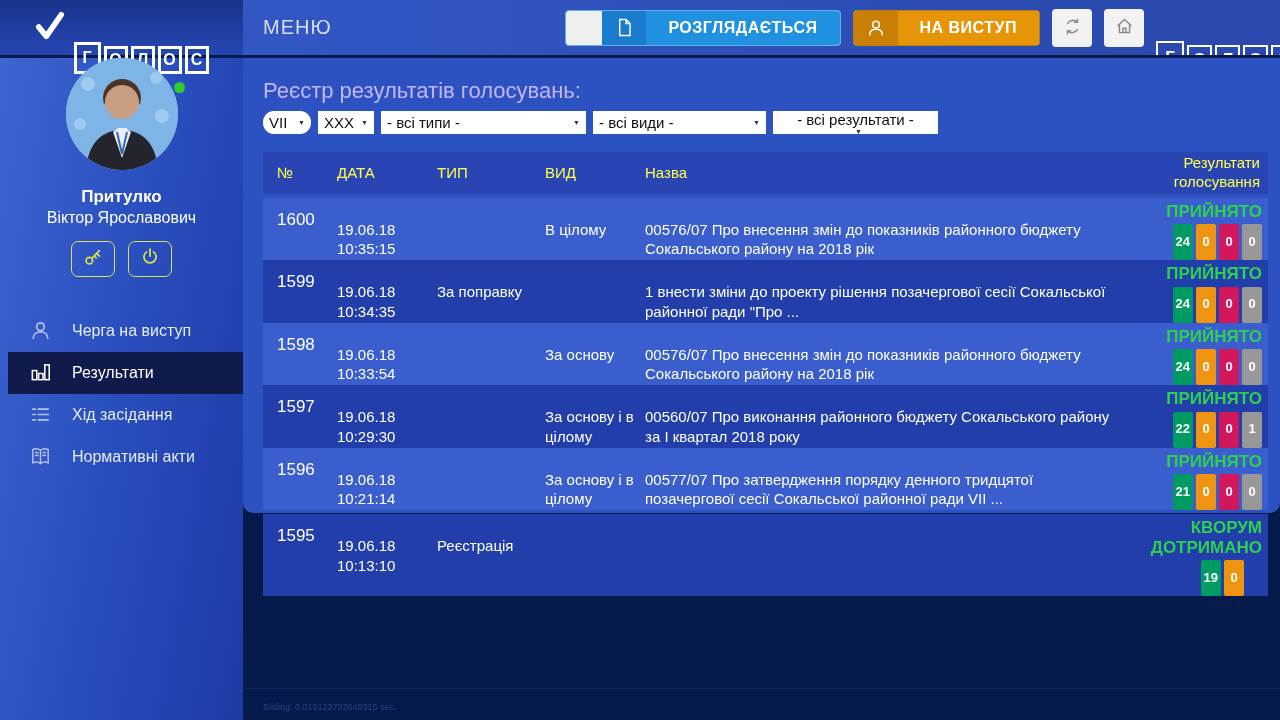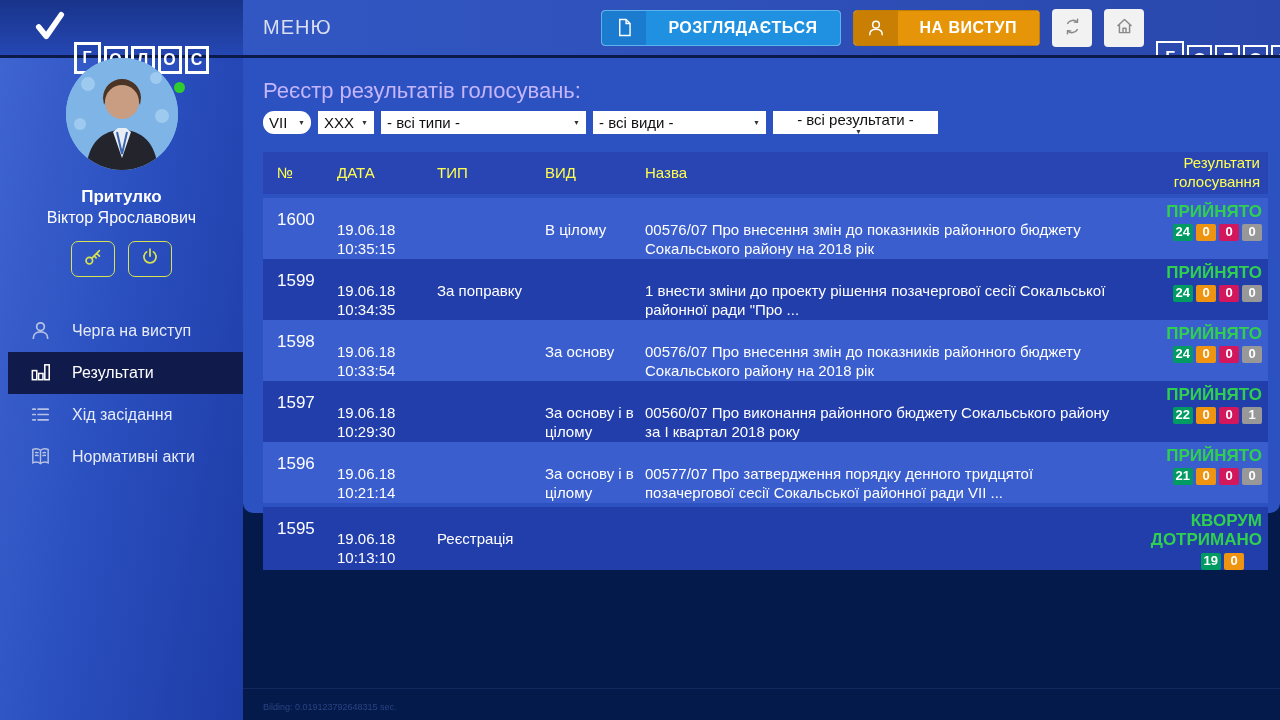--- a/index.html
+++ b/index.html
@@ -39,21 +39,21 @@
   
   .main { flex:1; display:flex; flex-direction:column; background:#041a4b; min-width:0; }
   .topbar { height:58px; flex:0 0 58px; background:linear-gradient(to right,#3257c3,#2a48ad);
     border-bottom:3px solid #0b1a4a; display:flex; align-items:center; padding-left:20px; overflow:hidden; }
   .menu-title { color:#d8dff0; font-size:20px; letter-spacing:1px; }
   .topbar-actions { margin-left:auto; display:flex; align-items:center; gap:12px; }
   .bar-btn { height:36px; display:flex; align-items:stretch; border-radius:4px; overflow:hidden; cursor:pointer;
     font-weight:bold; font-size:16px; color:#fff; letter-spacing:.5px; padding:0; }
   .bar-btn .btn-ic { width:44px; display:flex; align-items:center; justify-content:center; }
   .bar-btn .btn-label { display:flex; align-items:center; padding:0 22px; }
-  .btn-blue { border:1px solid #5db3ec; }
+  .btn-blue { border:1px solid #5db3ec;padding-left:36px; }
   .btn-blue .btn-ic { background:#1b7ccf; }
   .btn-blue .btn-label { background:#2090e0; }
   .btn-orange { border:1px solid #c07d05; }
   .btn-orange .btn-ic { background:#c87f04; }
   .btn-orange .btn-label { background:#e79508; }
   .sq-btn { width:40px; height:38px; background:#f2f2f2; border:none; border-radius:4px;
     display:flex; align-items:center; justify-content:center; cursor:pointer; }
   .logo-outline { display:flex; align-items:center; gap:8px; margin-right:-16px; cursor:pointer; }
   .logo-outline .logo-letter { border-width:2px; width:25px; height:30px; font-size:17px; }
   .logo-outline .logo-letter.first { width:28px; height:34px; }
@@ -80,21 +80,21 @@
   .trow.light { background:#3a5ecd; }
   .trow.dark { background:#223eab; }
   .trow.tall { min-height:58px; margin-top:4px; }
   .trow .c { color:#fff; font-size:15px; padding-top:22px; line-height:1.3; }
   .c.num { padding-left:14px; font-size:17px; padding-top:11px; }
   .c.date span { display:block; }
   .c.result { text-align:right; padding-right:6px; padding-top:4px; }
   .verdict { color:#2fd04f; font-size:17px; font-weight:bold; line-height:1.15; }
   .badges { display:flex; justify-content:flex-end; gap:3px; margin-top:3px; }
   .badges.inset { padding-right:18px; }
-  .badge { min-width:20px; height:17px; border-radius:2px; color:#fff; font-size:13px; font-weight:bold;
+  .badge { min-width:20px; height:36px; border-radius:2px; color:#fff; font-size:13px; font-weight:bold;
     display:flex; align-items:center; justify-content:center; padding:4px 3px; }
   .badge.g { background:#009b63; } .badge.o { background:#ee9410; }
   .badge.r { background:#d3175c; } .badge.y { background:#989898; }
 
   .footer-area { margin-top:auto; padding:0 0 8px 0; }
   .footer-divider { border-top:1px solid #15275e; }
   .timing { margin:13px 0 0 20px; color:#2a4384; font-size:9px; }
 </style>
 </head>
 <body>

